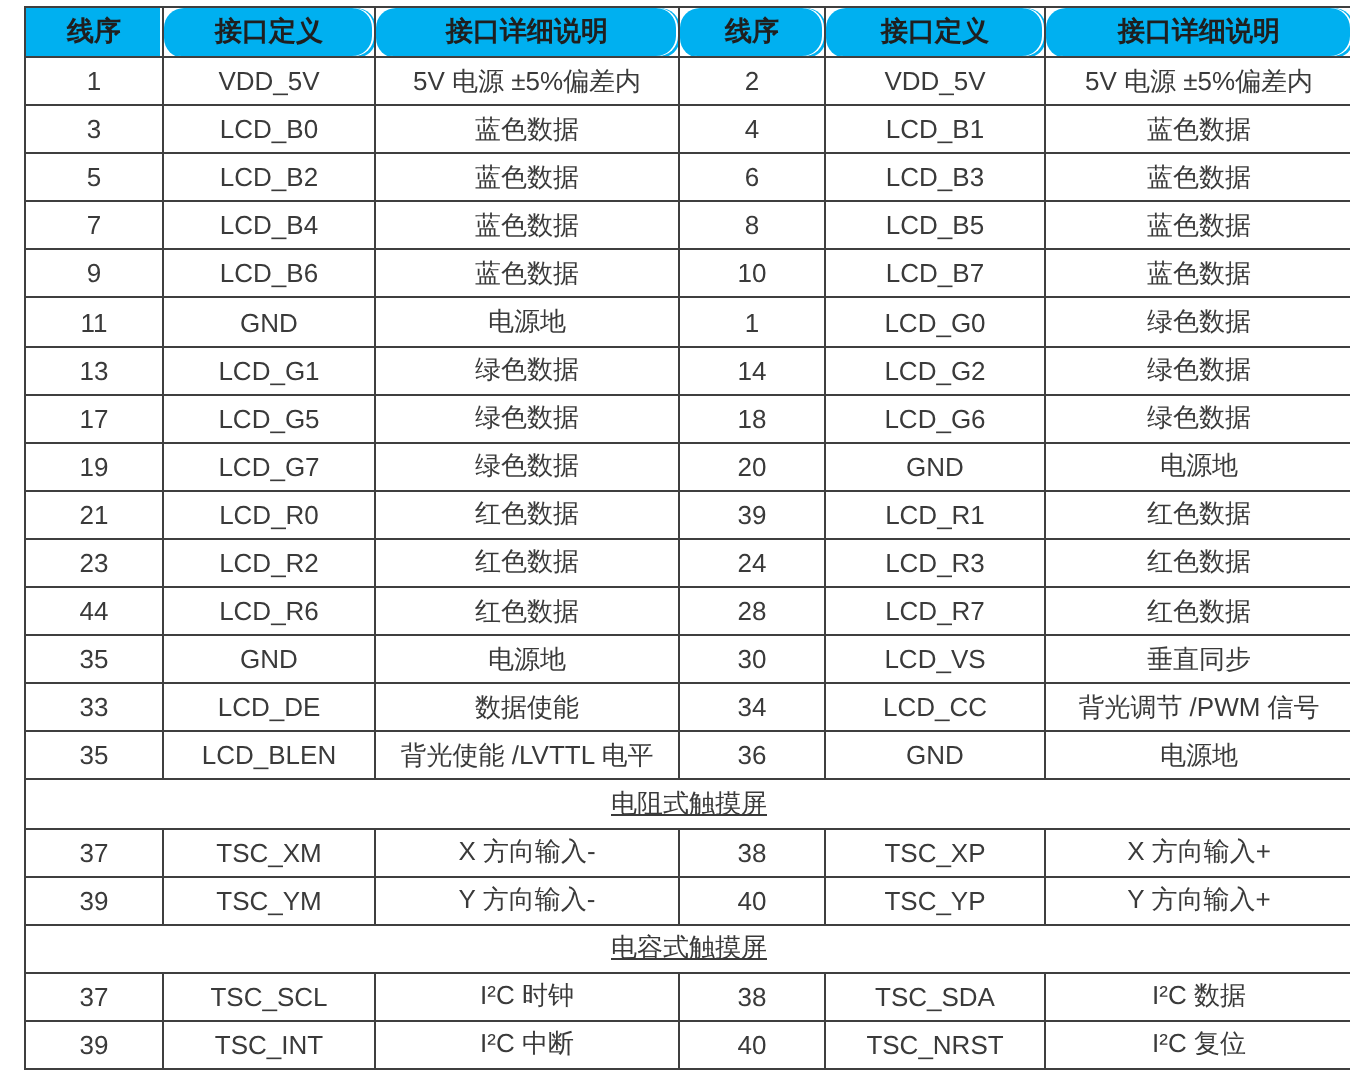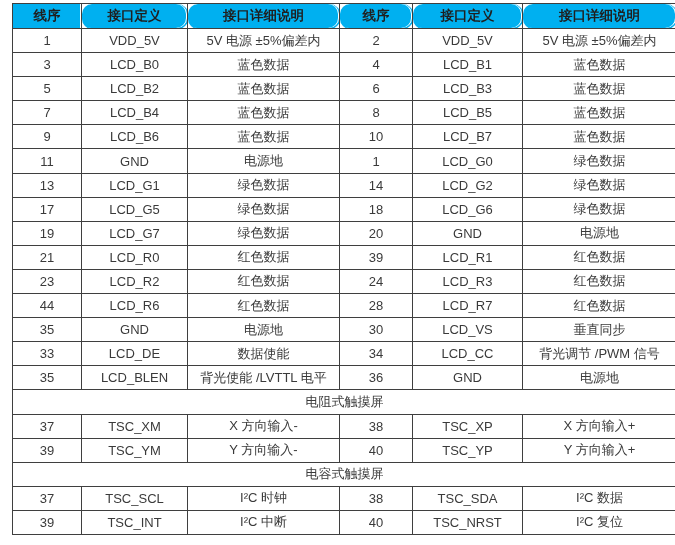--- a/index.html
+++ b/index.html
@@ -42,20 +42,21 @@
     font-weight:bold;
     font-size:13.5px;
     box-shadow:inset -1px 0 0 #ffffff;
   }
   .pin-table th + th{
     border-left:1px solid var(--header-divider);
     border-radius:10px;
   }
   .pin-table td.section{
     font-size:13px;
+    text-decoration:underline;
   }
 </style>
 </head>
 <body>
 
 <table class="pin-table">
   <colgroup>
     <col style="width:69px">
     <col style="width:106px">
     <col style="width:152px">

